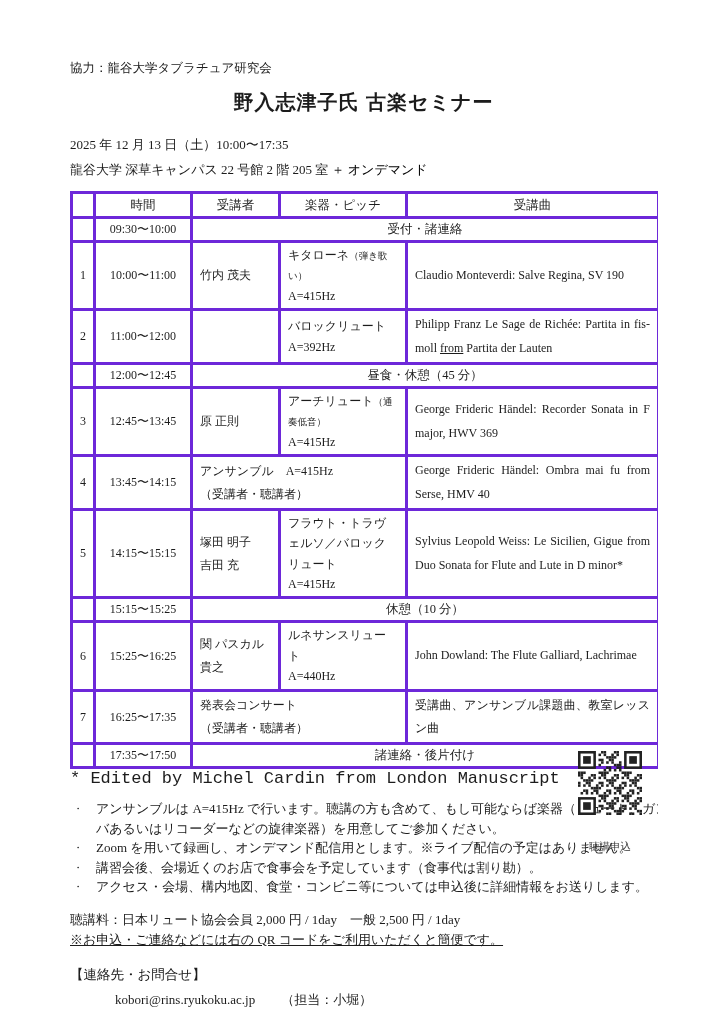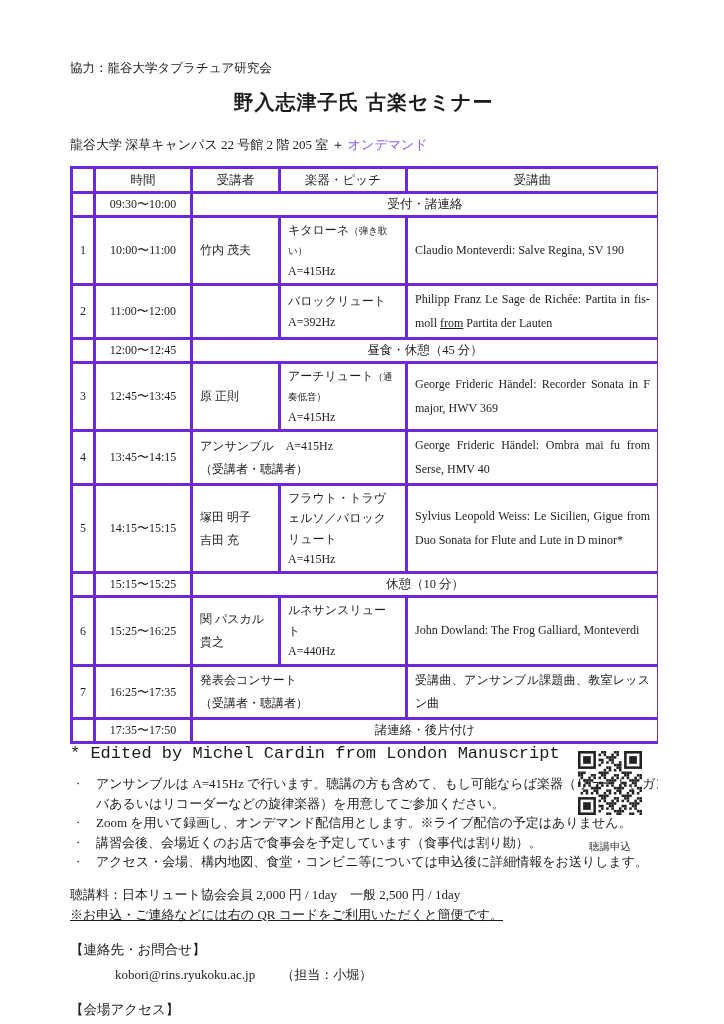--- a/index.html
+++ b/index.html
@@ -15,21 +15,21 @@
   }
   .content{width:587px;}
   .coop{font-size:12.5px;}
   .title{
     font-family:"Liberation Sans","DejaVu Sans",sans-serif;
     font-weight:bold;font-size:20px;letter-spacing:1px;
     text-align:center;margin:12px 0 20px 0;width:587px;
   }
   .date-line{font-size:13px;margin-bottom:7px;}
   .venue-line{font-size:13px;margin-bottom:12px;}
-  .red{color:#8b5cf6;margin-top:48px;}
+  .red{color:#000000;margin-top:48px;}
 
   table.schedule{
     border-collapse:collapse;table-layout:fixed;width:587px;
     font-size:12px;
   }
   table.schedule td,table.schedule th{
     border:3px solid #6d28d9;
     padding:2px 7px;
     vertical-align:middle;
     overflow:hidden;
@@ -75,20 +75,21 @@
   .qr-block svg{width:64px;height:64px;display:block;}
   .qr-cap{font-size:10.5px;margin-top:25px;color:#333;}
 </style>
 </head>
 <body>
 
 <div class="page">
   <div class="content">
     <div class="coop">協力：龍谷大学タブラチュア研究会</div>
     <div class="title"><span>野入志津子氏 古楽セミナー</span></div>
+    <div class="date-line">2025 年 12 月 13 日（土）10:00〜17:35</div>
     <div class="venue-line"><span>龍谷大学 深草キャンパス 22 号館 2 階 205 室 ＋ </span><span class="red">オンデマンド</span></div>
 
     <table class="schedule">
       <colgroup>
         <col class="c-num">
           <col class="c-time">
           <col class="c-stu">
           <col class="c-inst">
           <col class="c-piece">
       </colgroup>
@@ -169,21 +170,21 @@
       </tr>
 
       <tr style="height:47px;">
         <td class="num">6</td>
         <td class="time">15:25〜16:25</td>
         <td class="stu">
               <span>関 パスカル</span>
               <span>貴之</span>
             </td>
         <td class="inst"><span>ルネサンスリュート</span><span class="pitch-line">A=440Hz</span></td>
-        <td class="piece">John Dowland: The Frog Galliard, Monteverdi</td>
+        <td class="piece">John Dowland: The Flute Galliard, Lachrimae</td>
       </tr>
 
       <tr style="height:46px;">
         <td class="num">7</td>
         <td class="time">16:25〜17:35</td>
         <td class="merged-cell" colspan="2">
               <span>発表会コンサート</span>
               <span>（受講者・聴講者）</span>
             </td>
         <td class="piece">受講曲、アンサンブル課題曲、教室レッスン曲</td>

